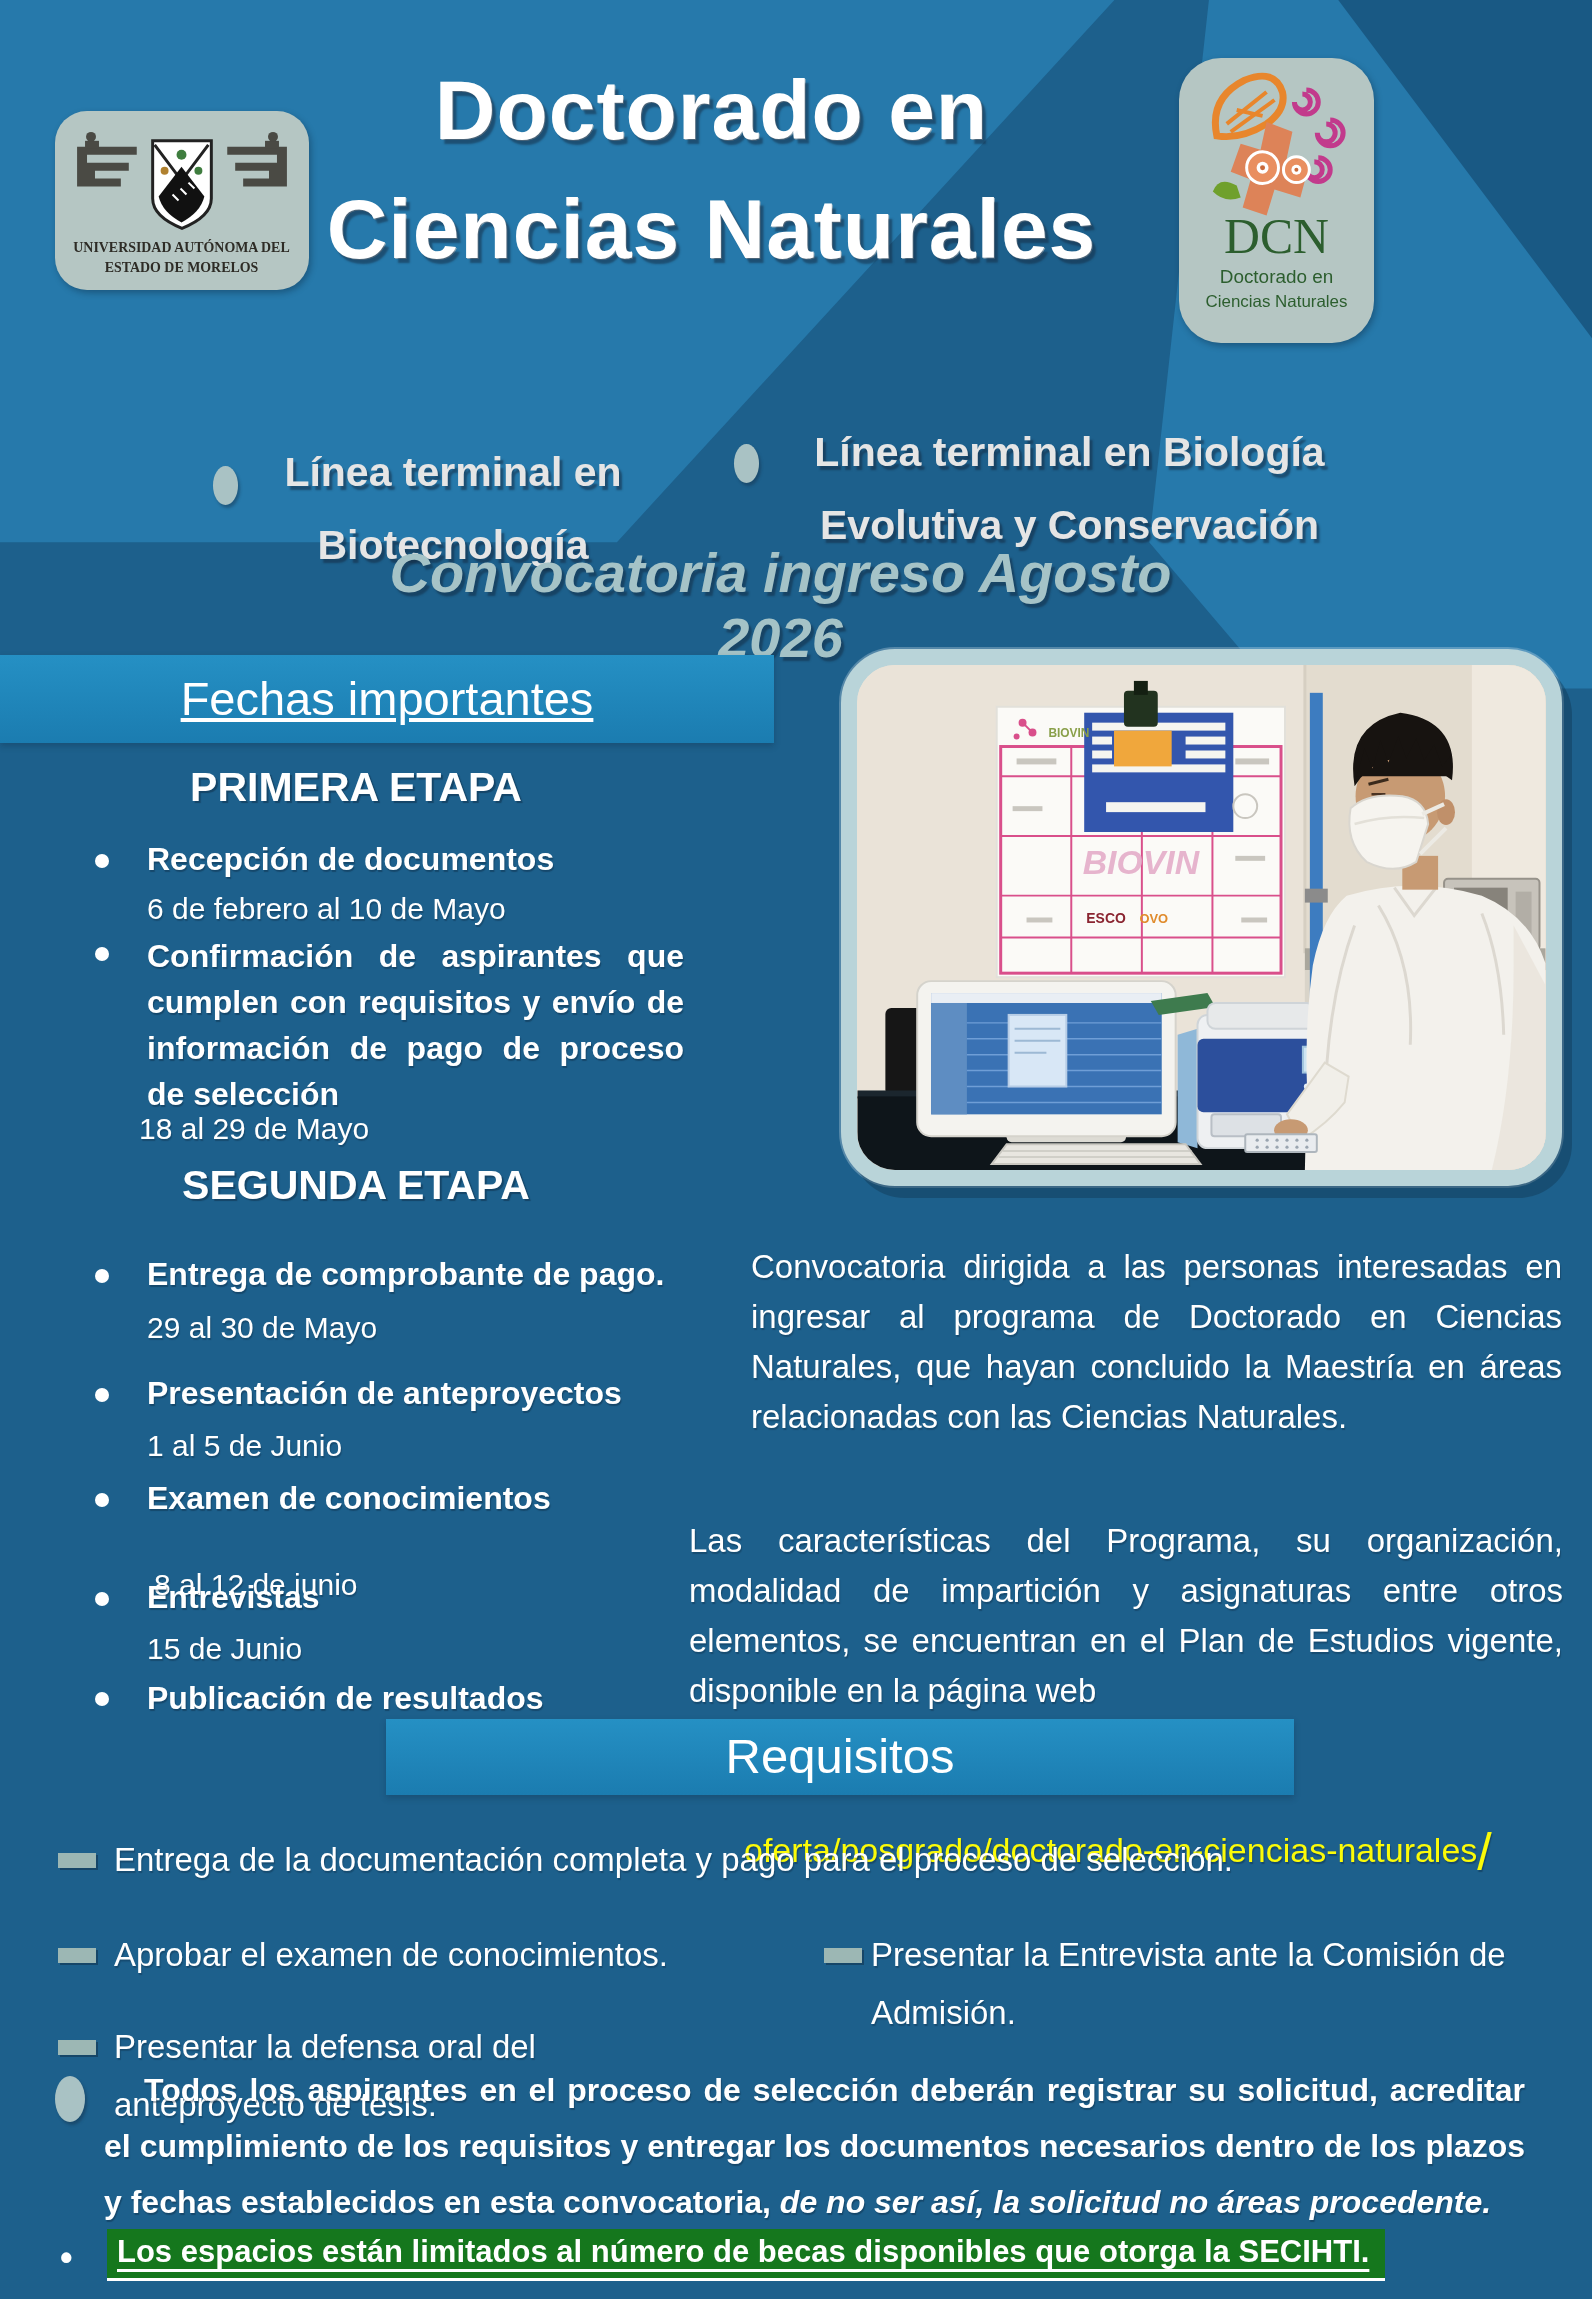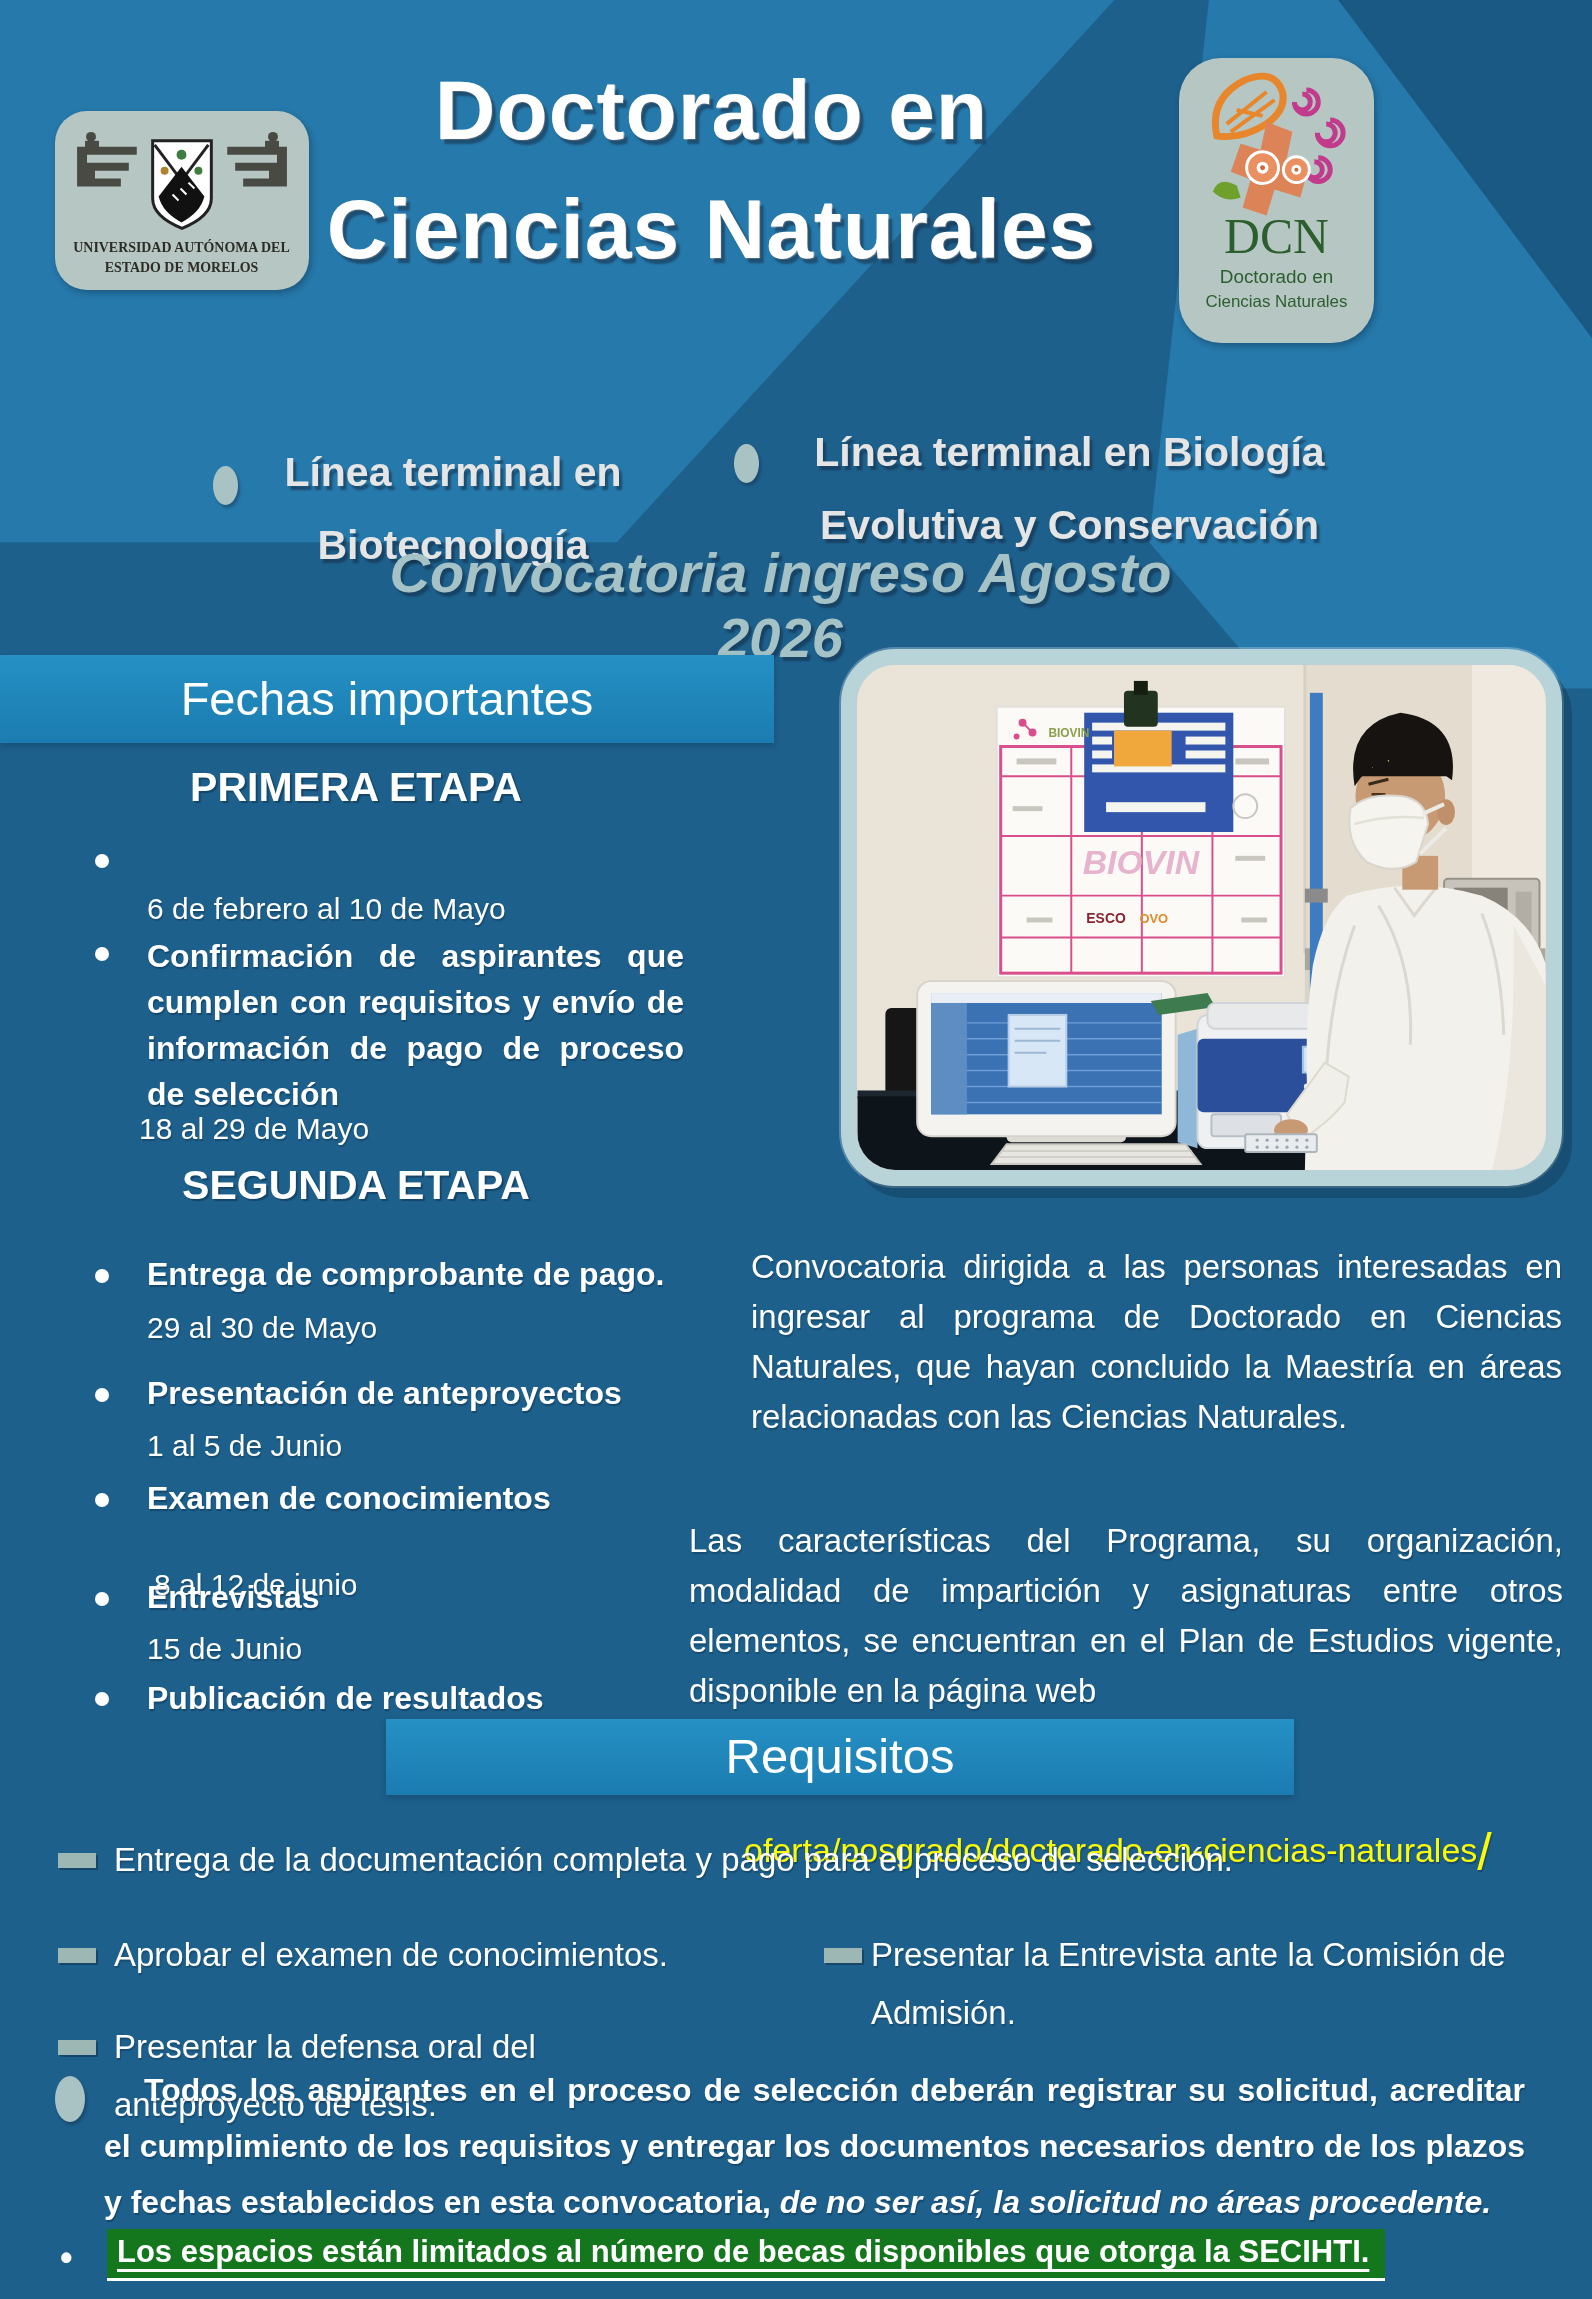--- a/index.html
+++ b/index.html
@@ -306,25 +306,26 @@
             <circle cx="412" cy="485" r="1.6"></circle>
             <circle cx="422" cy="485" r="1.6"></circle>
             <circle cx="432" cy="485" r="1.6"></circle>
             <circle cx="442" cy="485" r="1.6"></circle>
             <circle cx="452" cy="485" r="1.6"></circle>
         </g>
       </g>
     </svg>
   </div>
 
-  <div class="abs banner banner-fechas" style="left:0;top:655px;">Fechas importantes</div>
+  <div class="abs banner banner-fechas" style="left:0;top:655px;text-decoration:underline;">Fechas importantes</div>
 
   <div class="abs stage-title" style="left:30px;top:764px;">PRIMERA ETAPA</div>
 
   <div class="abs dot" style="left:95px;top:854px;"></div>
+  <div class="abs b-item" style="left:147px;top:841px;width:557px;">Recepción de documentos</div>
   <div class="abs b-date" style="left:147px;top:892px;width:557px;">6 de febrero al 10 de Mayo</div>
 
   <div class="abs dot" style="left:95px;top:947px;"></div>
   <div class="abs b-item just" style="left:147px;top:933px;width:537px;line-height:46px;">Confirmación de aspirantes que cumplen con requisitos y envío de información de pago de proceso de selección</div>
   <div class="abs b-date" style="left:139px;top:1112px;width:557px;">18 al 29 de Mayo</div>
 
   <div class="abs stage-title" style="left:30px;top:1162px;">SEGUNDA ETAPA</div>
 
   <div class="abs dot" style="left:95px;top:1269px;"></div>
   <div class="abs b-item" style="left:147px;top:1256px;width:577px;">Entrega de comprobante de pago.</div>

